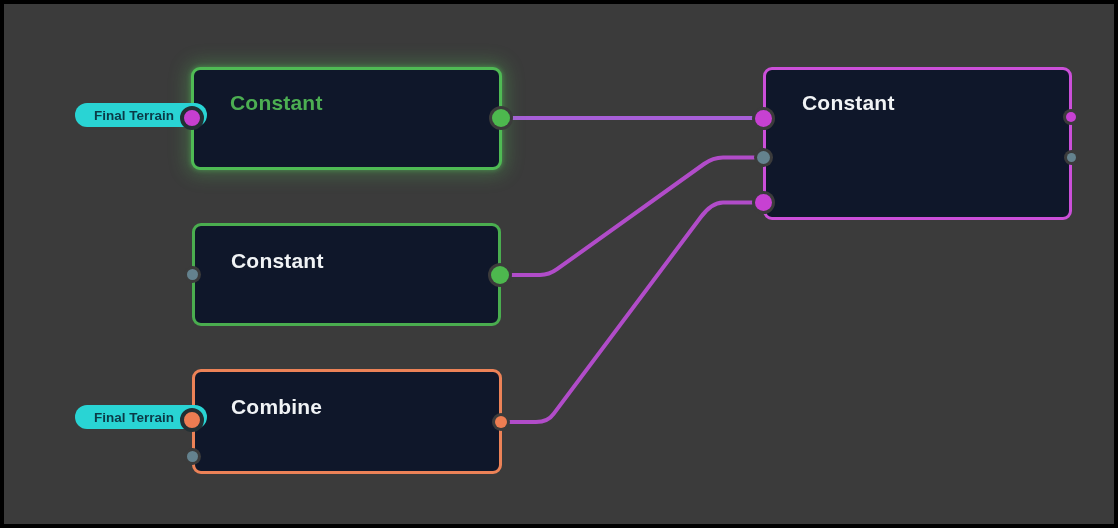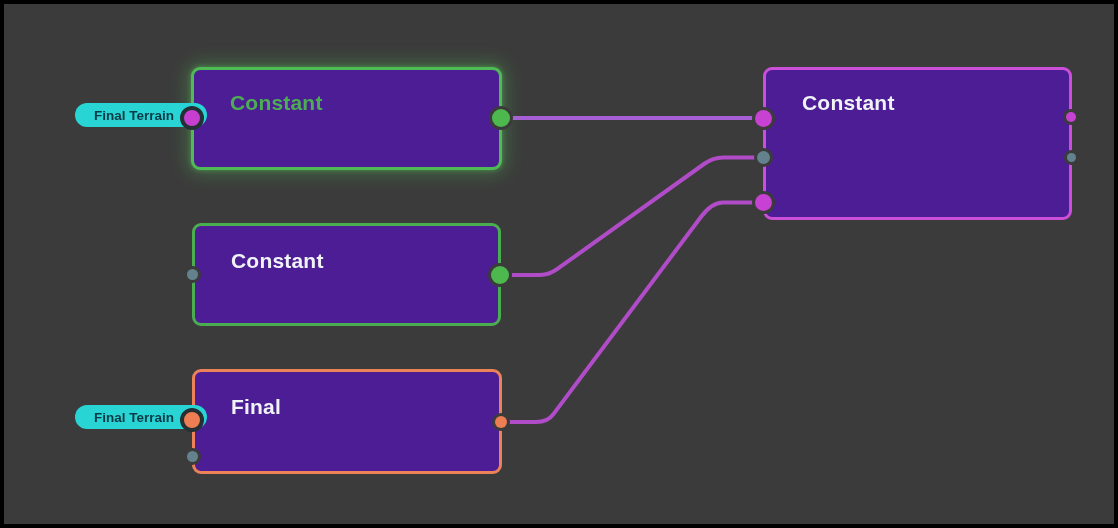--- a/index.html
+++ b/index.html
@@ -9,21 +9,21 @@
     font-family:"Liberation Sans", sans-serif;
   }
   .frame-overlay {
     position:absolute; inset:0; border:4px solid #000;
     z-index:60; pointer-events:none; box-sizing:border-box;
   }
   svg.wires { position:absolute; left:0; top:0; z-index:10; }
 
   .node {
     position:absolute; box-sizing:border-box;
-    background:#4c1d95; border-radius:9px; z-index:15;
+    background:#0f172a; border-radius:9px; z-index:15;
   }
   .node .title {
     font-size:21px; font-weight:bold; line-height:1;
     margin:22px 0 0 36px; letter-spacing:0.2px;
   }
   #node-constant-1 { left:191px; top:67px; width:311px; height:103px;
     border:3px solid #4fbb54;
     box-shadow:0 0 18px 5px rgba(88,205,94,0.28), 0 0 4px 1px rgba(88,205,94,0.35); }
   #node-constant-1 .title { color:#4cae52; }
   #node-constant-2 { left:192px; top:223px; width:309px; height:103px;
@@ -82,21 +82,21 @@
 
   <div class="node" id="node-constant-1">
     <div class="title">Constant</div>
   </div>
 
   <div class="node" id="node-constant-2">
     <div class="title">Constant</div>
   </div>
 
   <div class="node" id="node-height">
-    <div class="title">Final</div>
+    <div class="title">Combine</div>
   </div>
 
   <div class="node" id="node-combine">
     <div class="title">Constant</div>
   </div>
 
   <div class="port c-green d18" style="left:492px; top:109px;"></div>
 
   <div class="port c-gray d11" style="left:187px; top:269px;"></div>
   <div class="port c-green d18" style="left:491px; top:266px;"></div>

